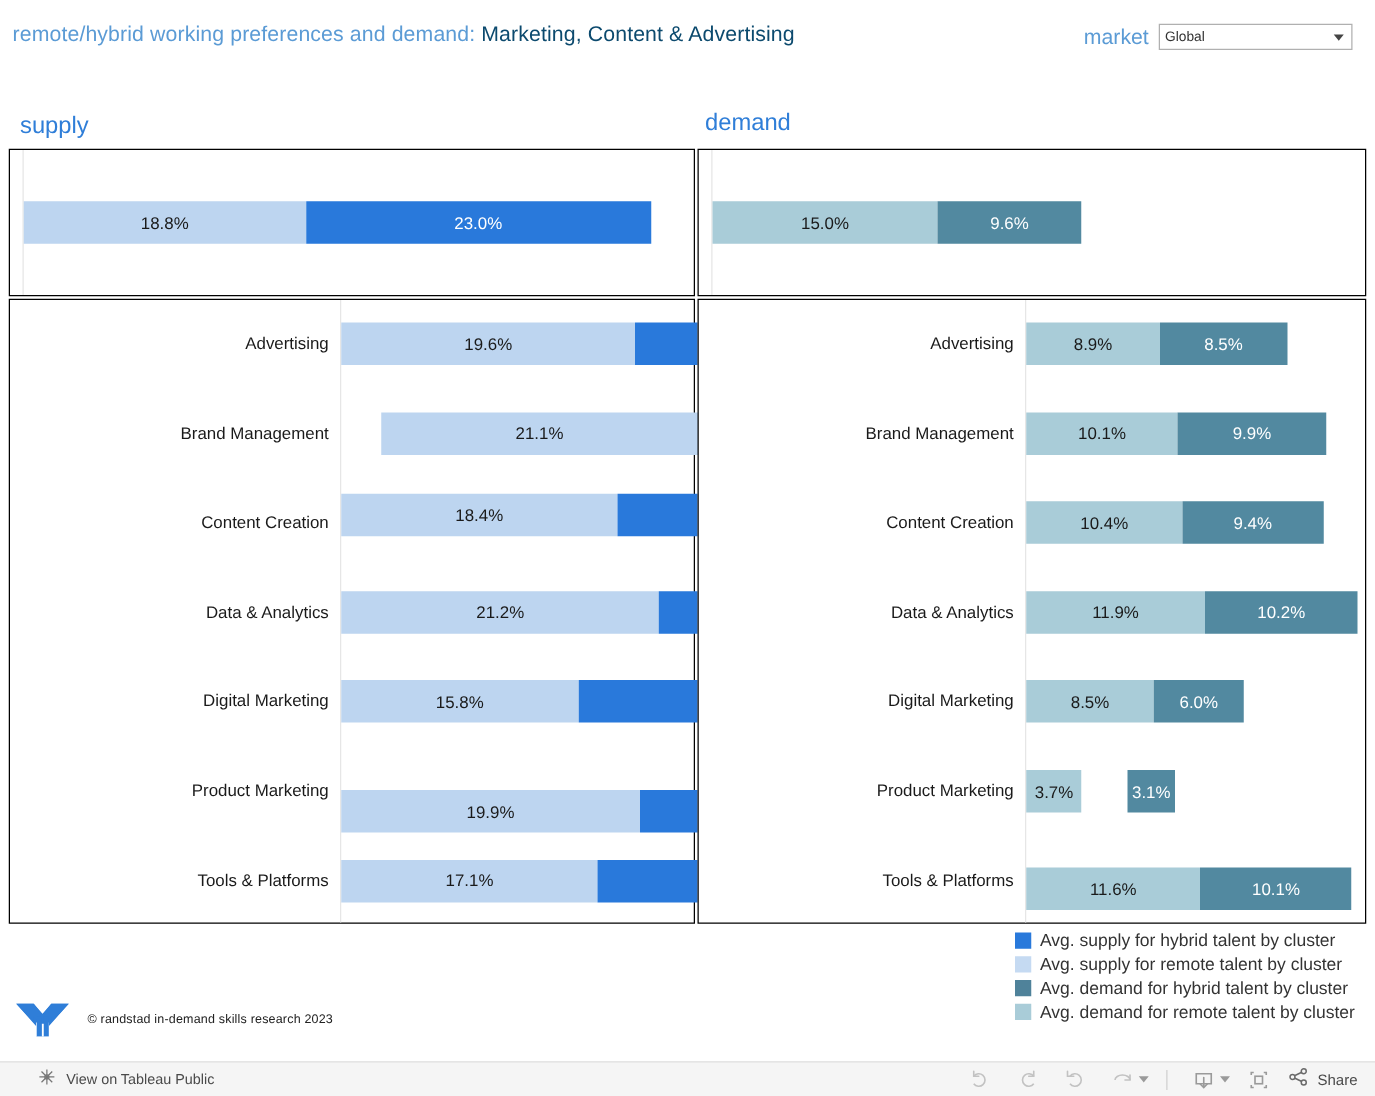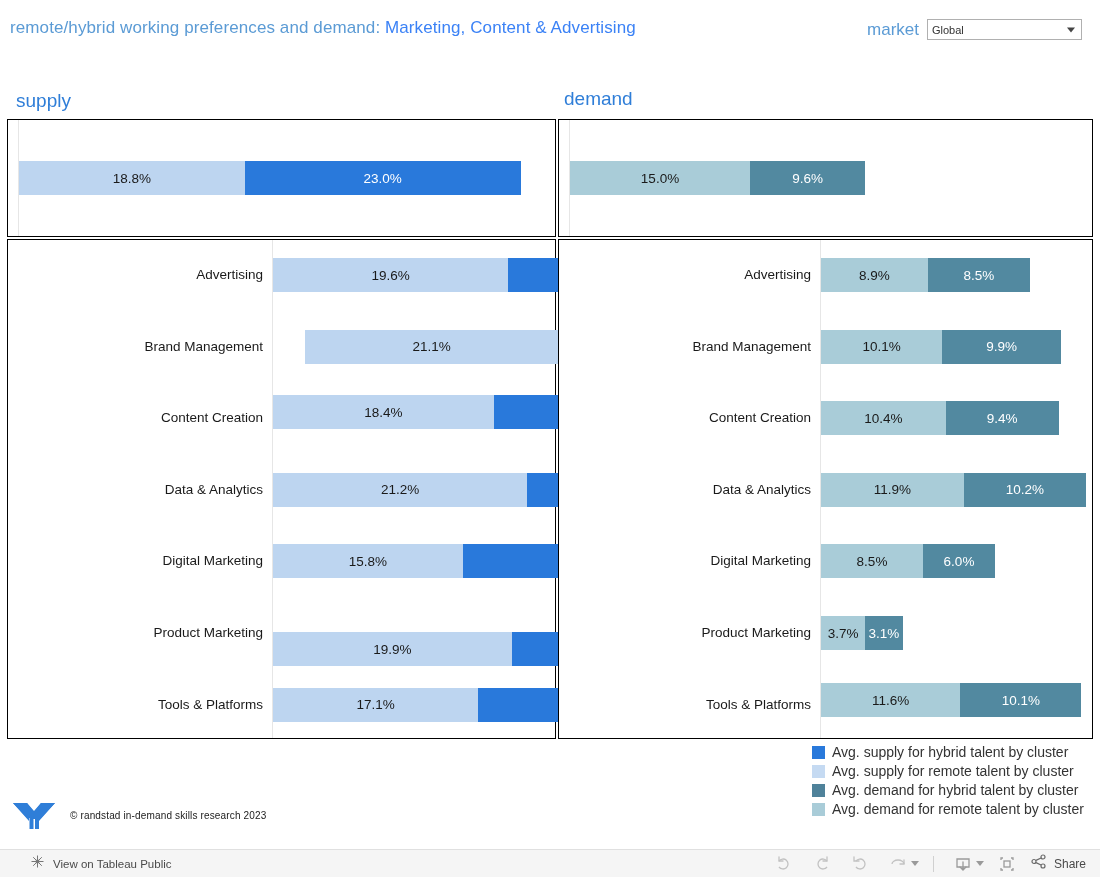--- a/index.html
+++ b/index.html
@@ -12,21 +12,21 @@
   }
   #root { position: relative; width: 1100px; height: 877px; background:#fff; }
 
   
   .header { position:absolute; left:0; top:0; width:1100px; height:60px; }
   .title-wrap {
     position:absolute; left:10px; top:18px;
     font-size:17px; letter-spacing:0.1px; white-space:nowrap;
   }
   .title-blue { color:#5b9bd5; }
-  .title-black { color:#3b82f6; }
+  .title-black { color:#0c4a6e; }
 
   .market-wrap { position:absolute; right:18px; top:19px; display:flex; align-items:center; gap:8px; }
   .market-label { color:#5b9bd5; font-size:17px; }
   .market-select {
     width:155px; height:21px; border:1px solid #b0b0b0; background:#fff;
     display:flex; align-items:center; padding:0 4px; position:relative;
   }
   .market-select .val { font-size:11px; color:#333; }
   .market-select .caret {
     position:absolute; right:6px; top:50%; transform:translateY(-50%);
@@ -244,30 +244,30 @@
       <div class="cluster-name" style="top: 304.4px; left: 22px; width: 230px;">Digital Marketing</div>
       <div class="bar-stack" style="top: 304.4px; left: 262px;">
         <div class="seg" style="width: 102px; background: rgb(169, 204, 216);">
           <span class="seg-label lbl-dark">8.5%</span>
         </div>
         <div class="seg" style="width: 72px; background: rgb(82, 137, 160);">
           <span class="seg-label lbl-light">6.0%</span>
         </div>
       </div>
       <div class="cluster-name" style="top: 376px; left: 22px; width: 230px;">Product Marketing</div>
-      <div class="bar-stack" style="top: 376px; left: 262px;">
+      <div class="bar-stack" style="top: 376px; left: 262px; gap: 37px;">
         <div class="seg" style="width: 44.4px; background: rgb(169, 204, 216);">
           <span class="seg-label lbl-dark">3.7%</span>
         </div>
         <div class="seg" style="width: 37.2px; background: rgb(82, 137, 160);">
           <span class="seg-label lbl-light">3.1%</span>
         </div>
       </div>
       <div class="cluster-name" style="top: 447.6px; left: 22px; width: 230px;">Tools &amp; Platforms</div>
-      <div class="bar-stack" style="top: 443px; left: 262px; border-radius: 10px;">
+      <div class="bar-stack" style="top: 454px; left: 262px; border-radius: 10px;">
         <div class="seg" style="width: 139.2px; background: rgb(169, 204, 216);">
           <span class="seg-label lbl-dark">11.6%</span>
         </div>
         <div class="seg" style="width: 121.2px; background: rgb(82, 137, 160);">
           <span class="seg-label lbl-light">10.1%</span>
         </div>
       </div>
     </div>
 
   <div class="legend" id="legend">

